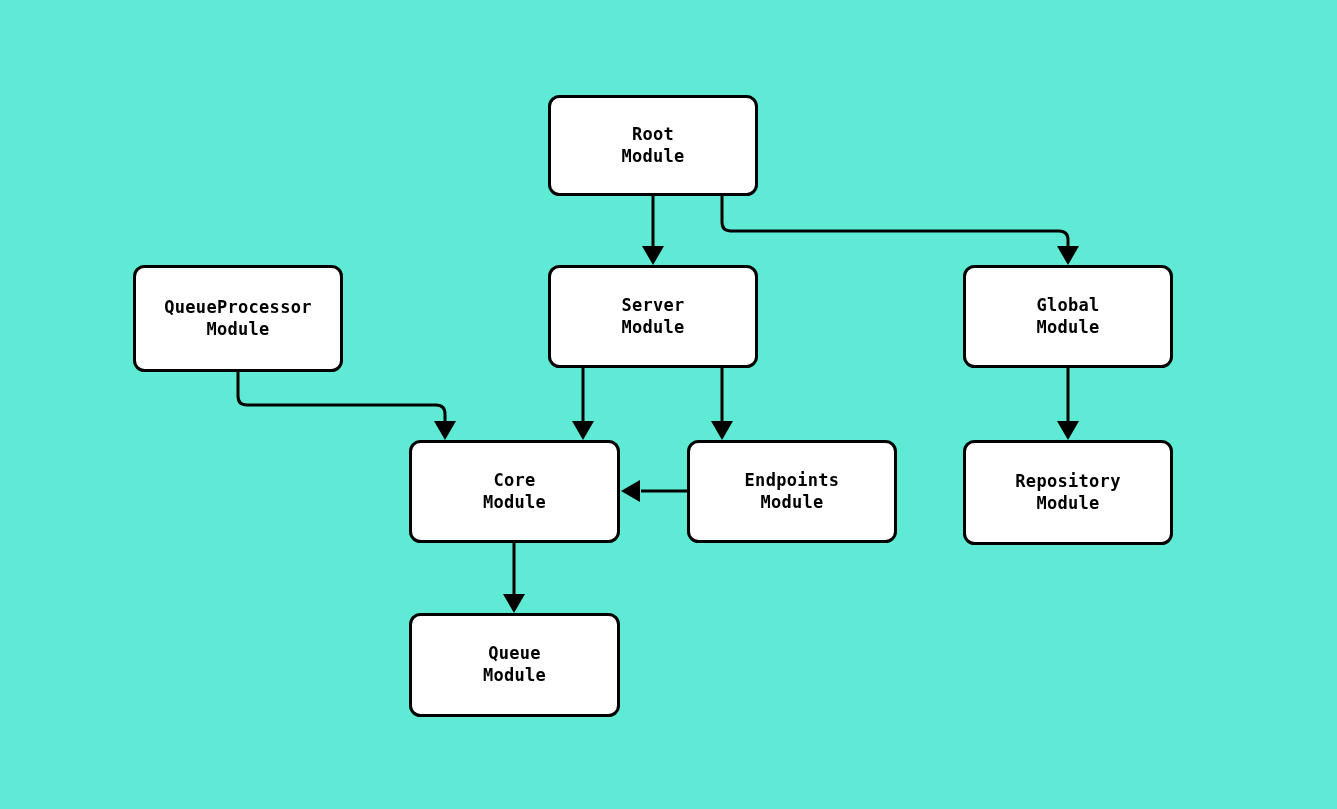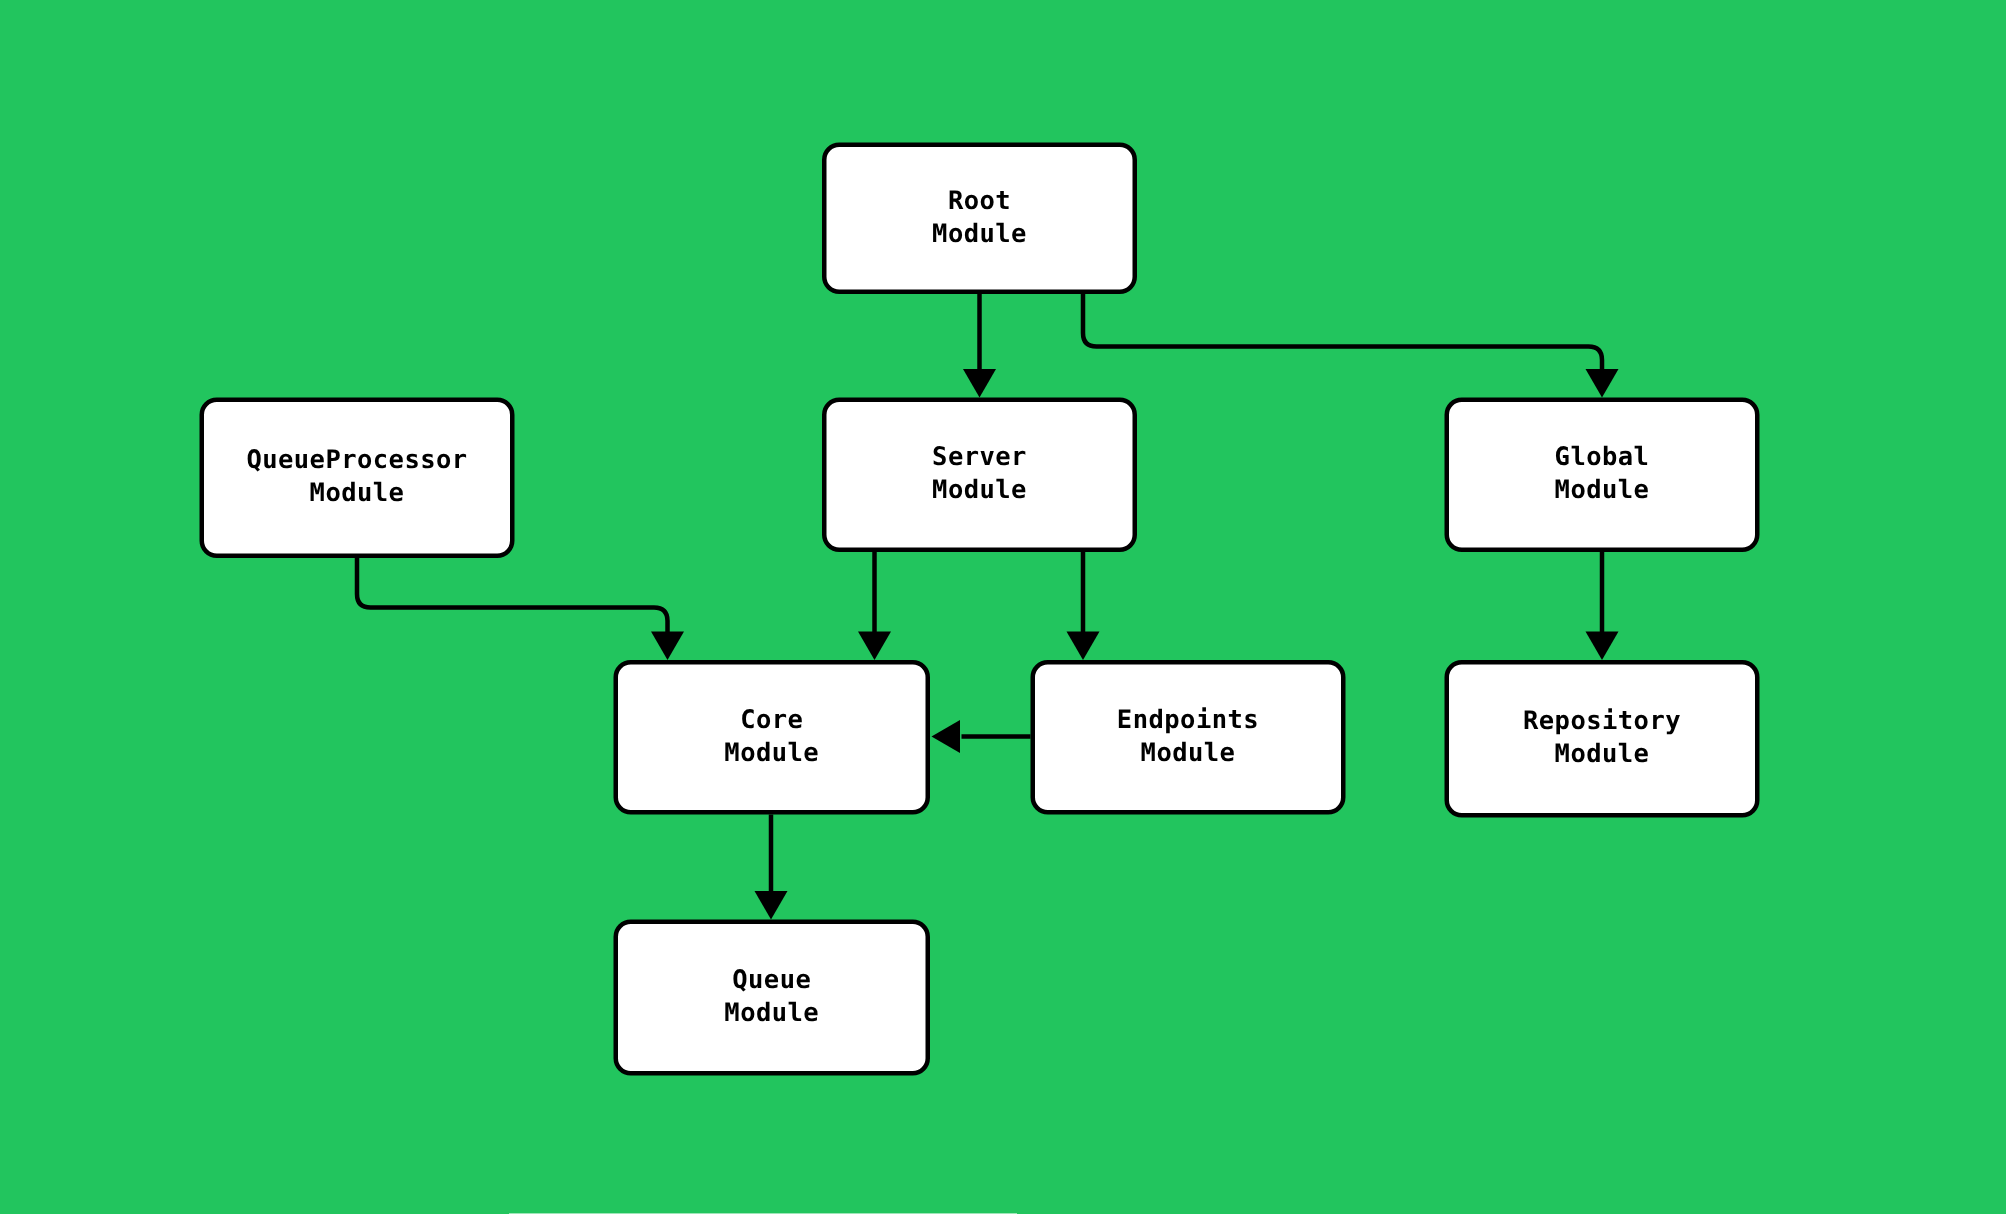--- a/index.html
+++ b/index.html
@@ -11,21 +11,21 @@
   body {
     width: 1337px;
     height: 809px;
     font-family: "DejaVu Sans Mono", "Liberation Mono", monospace;
     overflow: hidden;
   }
   #diagram-root {
     position: relative;
     width: 1337px;
     height: 809px;
-    background: #22c55e;
+    background: #5eead4;
   }
   svg.diagram-canvas {
     position: absolute;
     left: 0;
     top: 0;
     width: 1337px;
     height: 809px;
     display: block;
   }
   .node-box {

